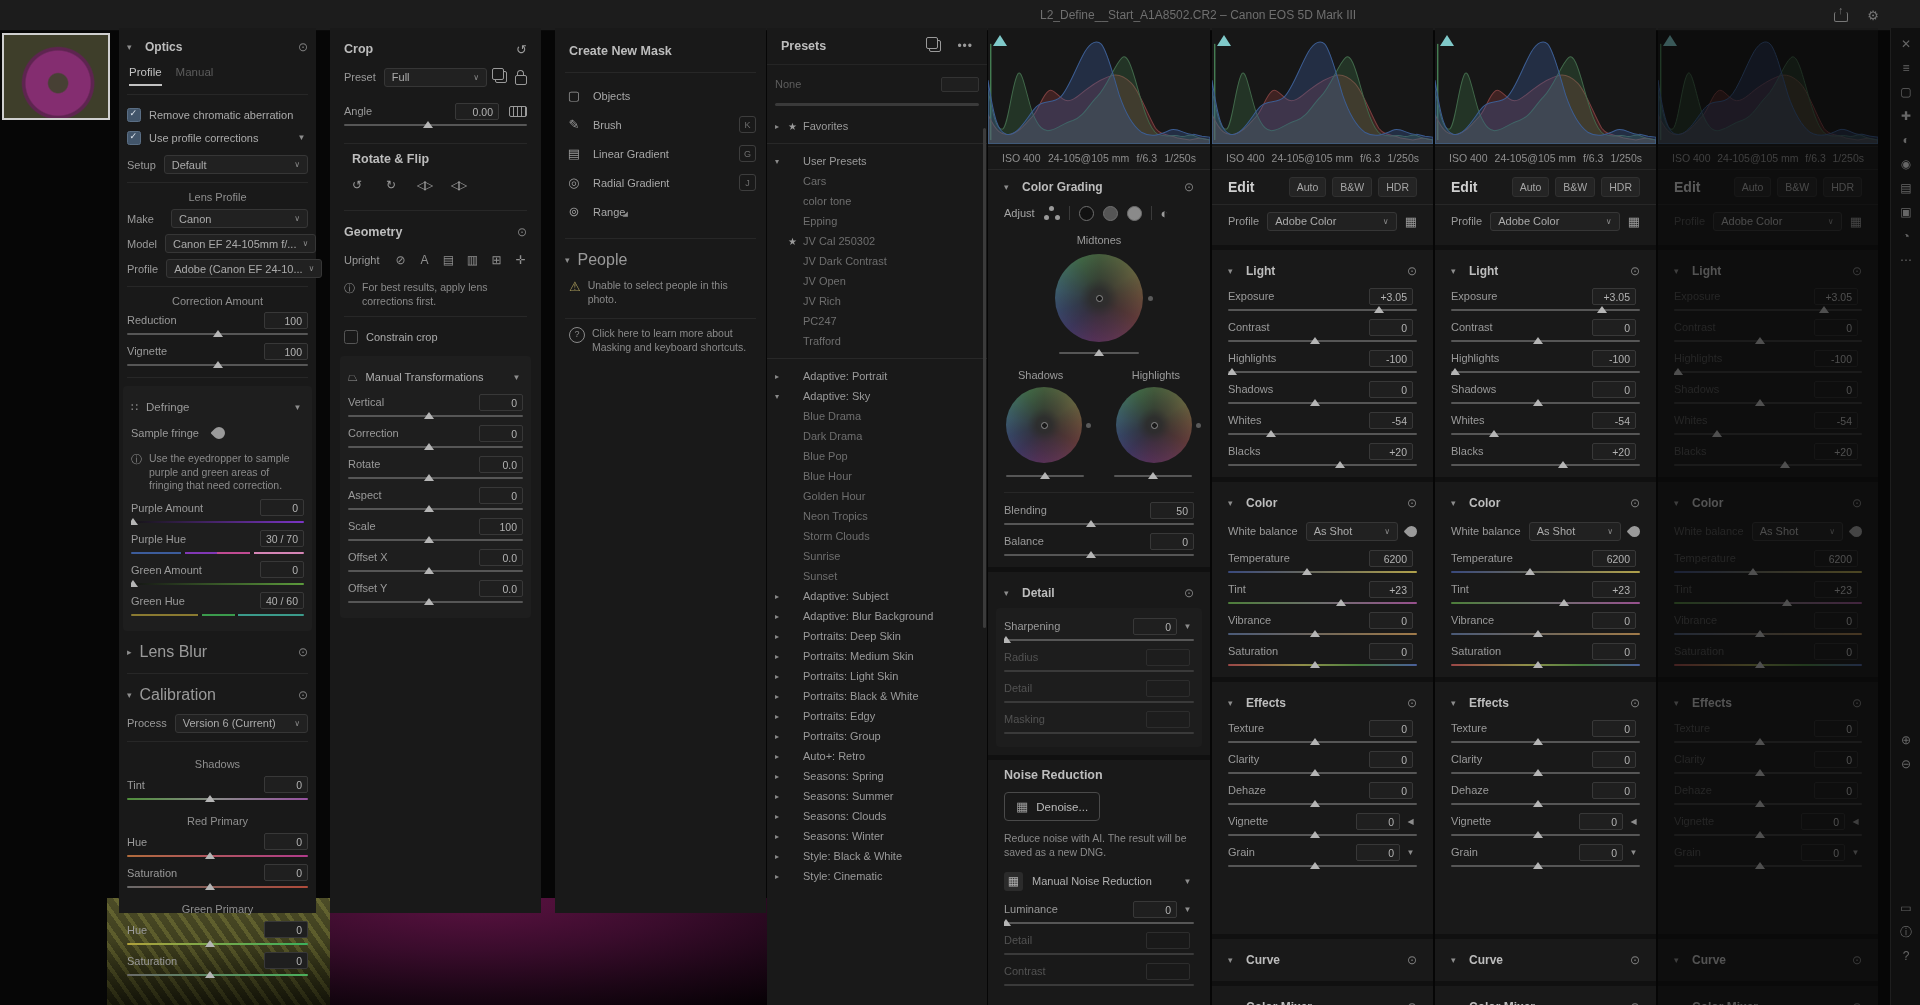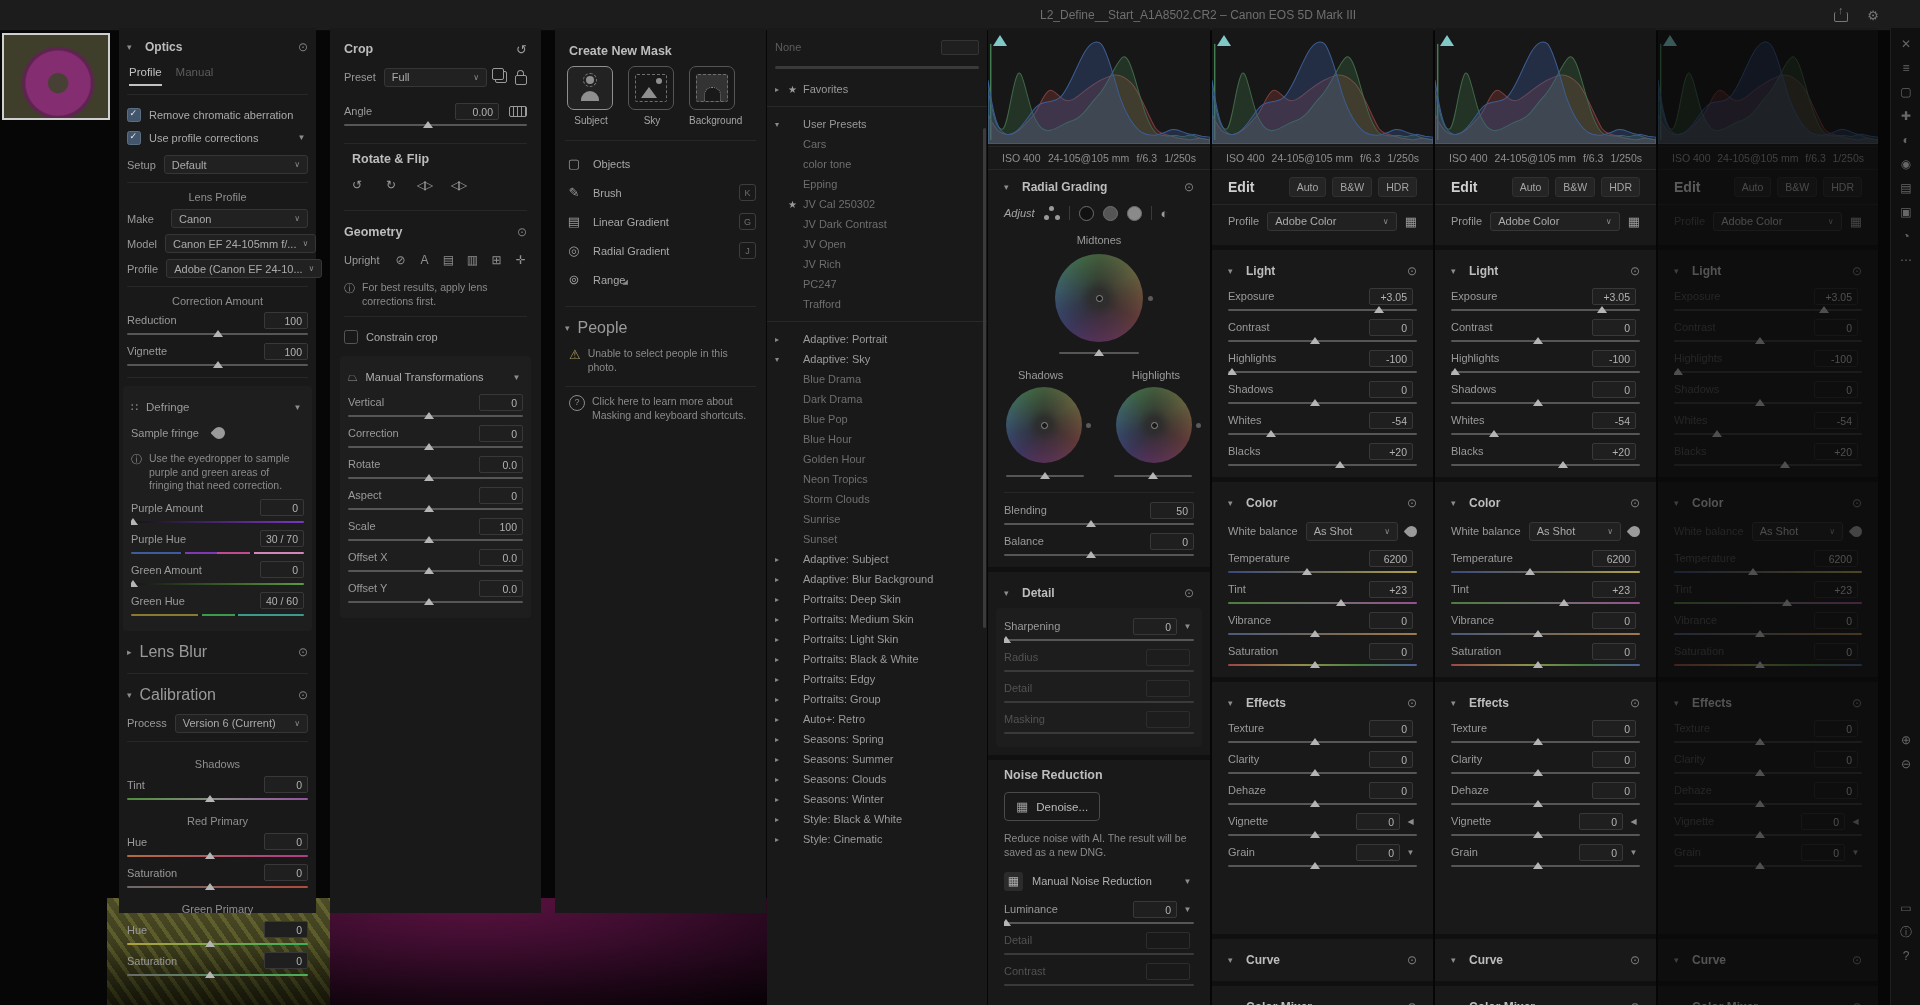--- a/index.html
+++ b/index.html
@@ -139,21 +139,21 @@
   .hist svg{position:absolute;left:0;top:8px;width:100%;height:108px;}
   .clip{position:absolute;left:5px;top:7px;width:0;height:0;border-left:7px solid transparent;border-right:7px solid transparent;border-bottom:11px solid #7fc9c9;}
   .iso{display:flex;align-items:center;height:22px;font-size:10.5px;color:#8f8f8f;justify-content:space-between;margin:0 -2px;}
   .ehead{display:flex;align-items:center;height:34px;gap:6px;}
   .ehead .et{font-size:14px;font-weight:bold;color:#cfcfcf;flex:1;}
   .ebtn{background:#242424;border:1px solid #303030;border-radius:3px;color:#a5a5a5;font-size:10.5px;padding:3px 7px;}
   .prow{display:flex;align-items:center;gap:8px;height:32px;}
   .prow .dd{flex:1;text-align:center;}
   .gridico{color:#9a9a9a;font-size:13px;}
   .adjrow{display:flex;align-items:center;gap:9px;height:26px;}
-  .adjrow .lab{color:#a5a5a5;font-style:italic;}
+  .adjrow .lab{color:#a5a5a5;}
   .cdot{width:13px;height:13px;border-radius:50%;border:1px solid #6f6f6f;}
   .cdot.k{background:#111;}
   .cdot.g{background:#555;}
   .cdot.l{background:#8a8a8a;}
   .csep{width:1px;height:14px;background:#3a3a3a;}
   .tridots{position:relative;width:16px;height:14px;}
   .tridots i{position:absolute;width:5px;height:5px;border-radius:50%;background:#9a9a9a;}
   .tridots i:nth-child(1){left:5px;top:0;}
   .tridots i:nth-child(2){left:0;bottom:0;}
   .tridots i:nth-child(3){right:0;bottom:0;}
@@ -623,41 +623,20 @@
               <i class="hd" style="left: 46%;"></i>
             </div>
           </div>
         </div>
       </div>
   </div>
 </div>
 
 <div class="col c-mask">
   <div class="ptitle" style="margin:8px 0 0 4px">Create New Mask</div>
-  <div class="tiles">
-
-  <div class="tile" data-icon="subject-icon" data-sel="1">
-        <div class="tilebox">
-          <span class="mico"></span>
-        </div>
-        <div class="tlab">Subject</div>
-      </div>
-      <div class="tile" data-icon="sky-icon">
-        <div class="tilebox">
-          <span class="mico"></span>
-        </div>
-        <div class="tlab">Sky</div>
-      </div>
-      <div class="tile" data-icon="background-icon">
-        <div class="tilebox">
-          <span class="mico"></span>
-        </div>
-        <div class="tlab">Background</div>
-      </div>
-    </div>
   <div class="dv" style="margin-top:14px"></div>
   <div>
 
   <div class="trow">
         <span class="tico">▢</span>
         <span class="lab"><span>Objects</span> </span>
 
       </div>
       <div class="trow">
         <span class="tico">✎</span>
@@ -690,20 +669,27 @@
     <span>Unable to select people in this photo.</span>
   </div>
   <div class="dv" style="margin-top:12px"></div>
   <div class="infotxt" style="width:178px;margin-left:4px">
     <span class="qcirc">?</span>
     <span>Click here to learn more about Masking and keyboard shortcuts.</span>
   </div>
 </div>
 
 <div class="col c-presets">
+  <div class="phead">
+    <span class="ptitle">Presets</span>
+    <span class="phicons">
+      <span class="dupico"></span>
+      <span style="font-size:12px;letter-spacing:1px">•••</span>
+    </span>
+  </div>
   <div class="nonerow">
     <span class="lab">None</span>
     <span class="nonebox"></span>
   </div>
   <div class="nonebar"></div>
   <div class="plist">
 
   <div class="pit" data-level="0">
         <span class="ar">▸</span>
         <span class="str">★</span>
@@ -915,21 +901,21 @@
   </div>
   <div class="iso">
     <span>ISO 400</span>
       <span>24-105@105 mm</span>
       <span>f/6.3</span>
       <span>1/250s</span>
   </div>
   <div class="dv" style="margin:0 -16px"></div>
   <div class="shead" style="margin-top:4px">
     <span class="chev">▾</span>
-    <span class="st">Radial Grading</span>
+    <span class="st">Color Grading</span>
     <span class="eye">⊙</span>
   </div>
   <div class="adjrow">
     <span class="lab">Adjust</span>
     <span class="tridots">
         <i></i>
         <i></i>
         <i></i>
       </span>
     <span class="csep"></span>

